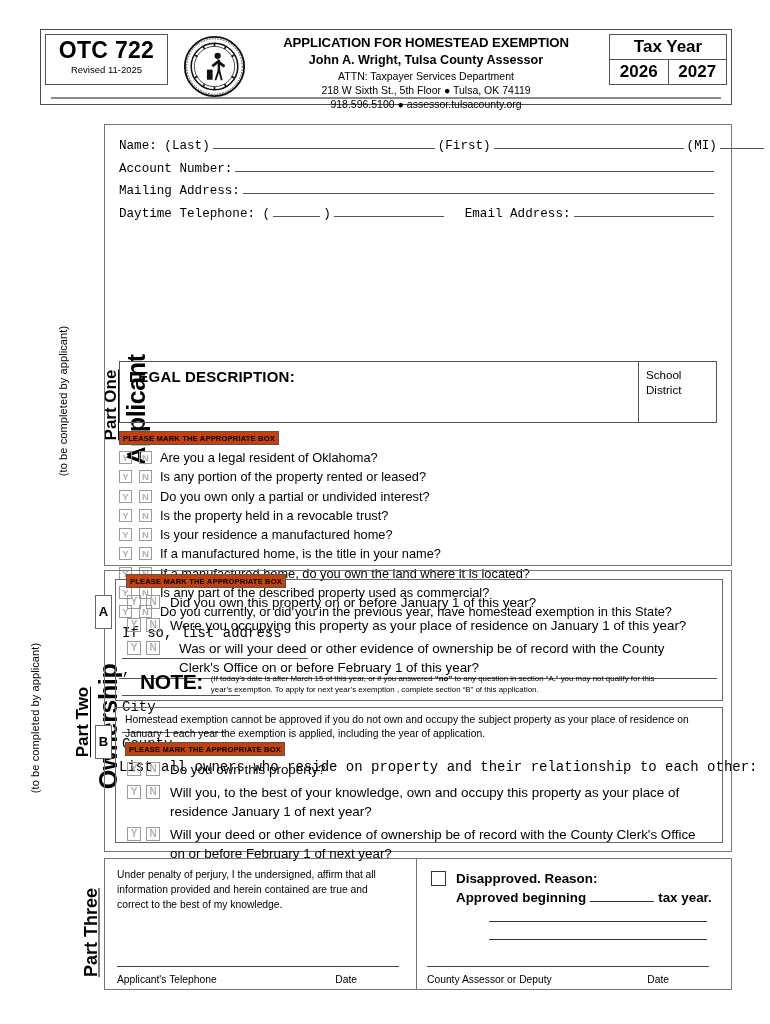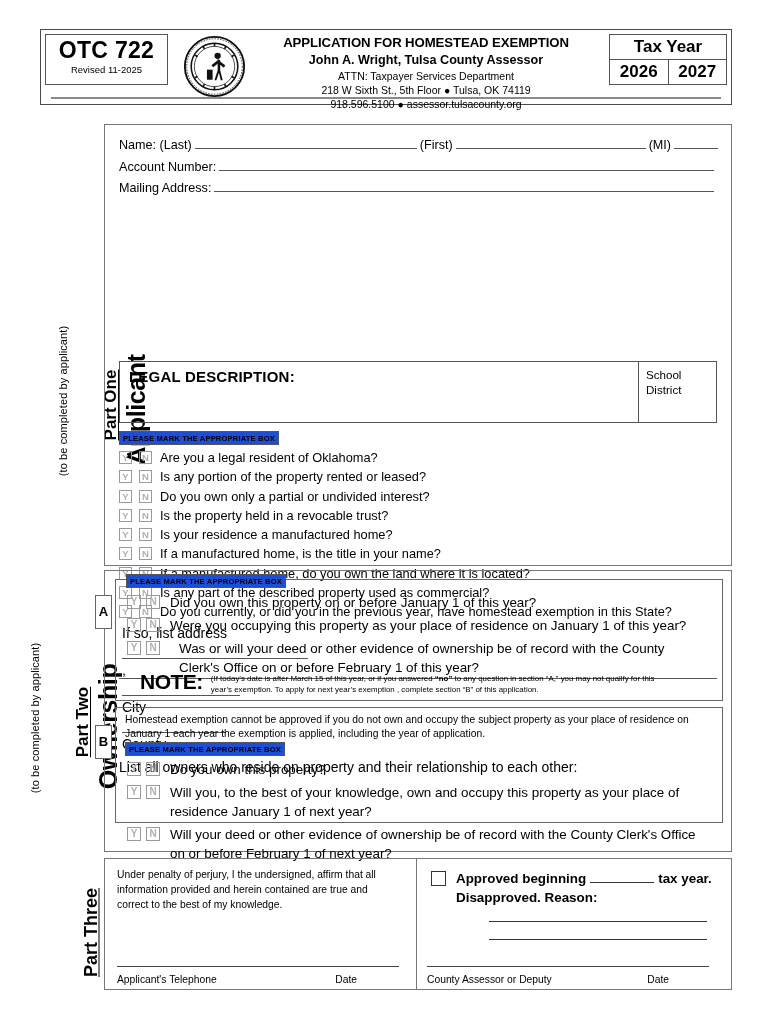--- a/index.html
+++ b/index.html
@@ -154,21 +154,21 @@
     left: 14px; top: 10px;
     width: 598px;
   }
   .field-row {
     font-size: 12.6px;
     line-height: 21.5px;
     white-space: nowrap;
     display: flex;
     align-items: baseline;
   }
-  .fl { flex: none; }
+  .fl { flex: none; font-family: Liberation Mono, monospace; }
   .dash {
     border-bottom: 1px solid #555;
     height: 13px;
     margin: 0 3px;
     flex: none;
   }
   .dash.grow { flex: 1 1 auto; }
 
   .legal-box {
     position: absolute;
@@ -198,21 +198,21 @@
     line-height: 1.32;
   }
 
   .mark-tag {
     display: inline-block;
     border: 1px solid #555;
     font-size: 7.6px;
     font-weight: bold;
     letter-spacing: 0.15px;
     padding: 1.5px 3px 1px 3px;
-    background: #1d4ed8;
+    background: #c2410c;
     white-space: nowrap;
   }
   .mark-tag-p1 {
     position: absolute;
     left: 14px; top: 306px;
   }
 
   .q-list {
     position: absolute;
     left: 14px; top: 324px;
@@ -275,21 +275,21 @@
     position: absolute;
     border: 1.2px solid #666;
     box-sizing: border-box;
   }
   .sec-a {
     left: 10px; top: 8px;
     width: 608px; height: 122px;
   }
   .sec-b {
     left: 10px; top: 136px;
-    width: 608px; height: 116px;
+    width: 608px; height: 136px;
   }
   .tab {
     position: absolute;
     width: 17px; height: 34px;
     border: 1.2px solid #666;
     background: #fff;
     box-sizing: border-box;
     text-align: center;
     font-size: 13px;
     font-weight: bold;
@@ -533,20 +533,28 @@
         <span class="dash" style="width:190px;"></span>
         <span class="fl">(MI)</span>
         <span class="dash" style="width:44px;"></span>
       </div>
       <div class="field-row">
         <span class="fl">Account Number:</span>
         <span class="dash grow"></span>
       </div>
       <div class="field-row">
         <span class="fl">Mailing Address:</span>
+        <span class="dash grow"></span>
+      </div>
+      <div class="field-row">
+        <span class="fl">Daytime Telephone:  (</span>
+        <span class="dash" style="width:47px;"></span>
+        <span class="fl">)</span>
+        <span class="dash" style="width:110px;"></span>
+        <span class="fl" style="margin-left:18px;">Email Address:</span>
         <span class="dash grow"></span>
       </div>
     </div>
 
     <div class="legal-box">
       <div class="legal-main">
         <div class="legal-title">LEGAL DESCRIPTION:</div>
       </div>
       <div class="legal-school">
         <div>School</div>
@@ -681,22 +689,22 @@
       <div class="sig-labels">
         <span>Applicant's Telephone</span>
         <span class="d">Date</span>
       </div>
     </div>
 
     <div class="p3-right">
       <div class="appr-row">
         <div class="appr-check"></div>
         <div class="appr-texts">
+          <div class="appr-line">Disapproved.  Reason:</div>
           <div class="appr-line"><span>Approved beginning</span><span class="ul"></span><span>tax year.</span></div>
-          <div class="appr-line">Disapproved.  Reason:</div>
         </div>
       </div>
       <div class="reason-line rl1"></div>
       <div class="reason-line rl2"></div>
       <div class="p3r-line"></div>
       <div class="p3r-labels">
         <span>County Assessor or Deputy</span>
         <span class="d">Date</span>
       </div>
     </div>

